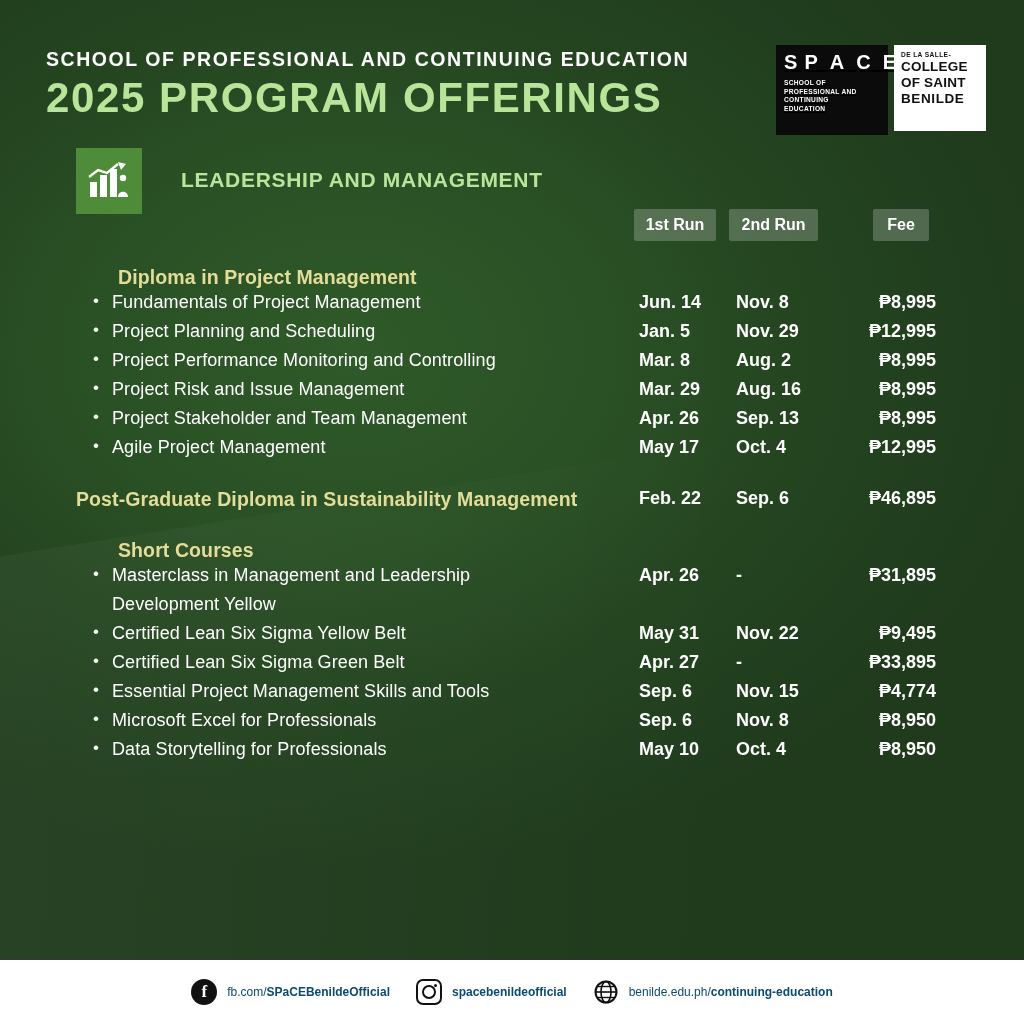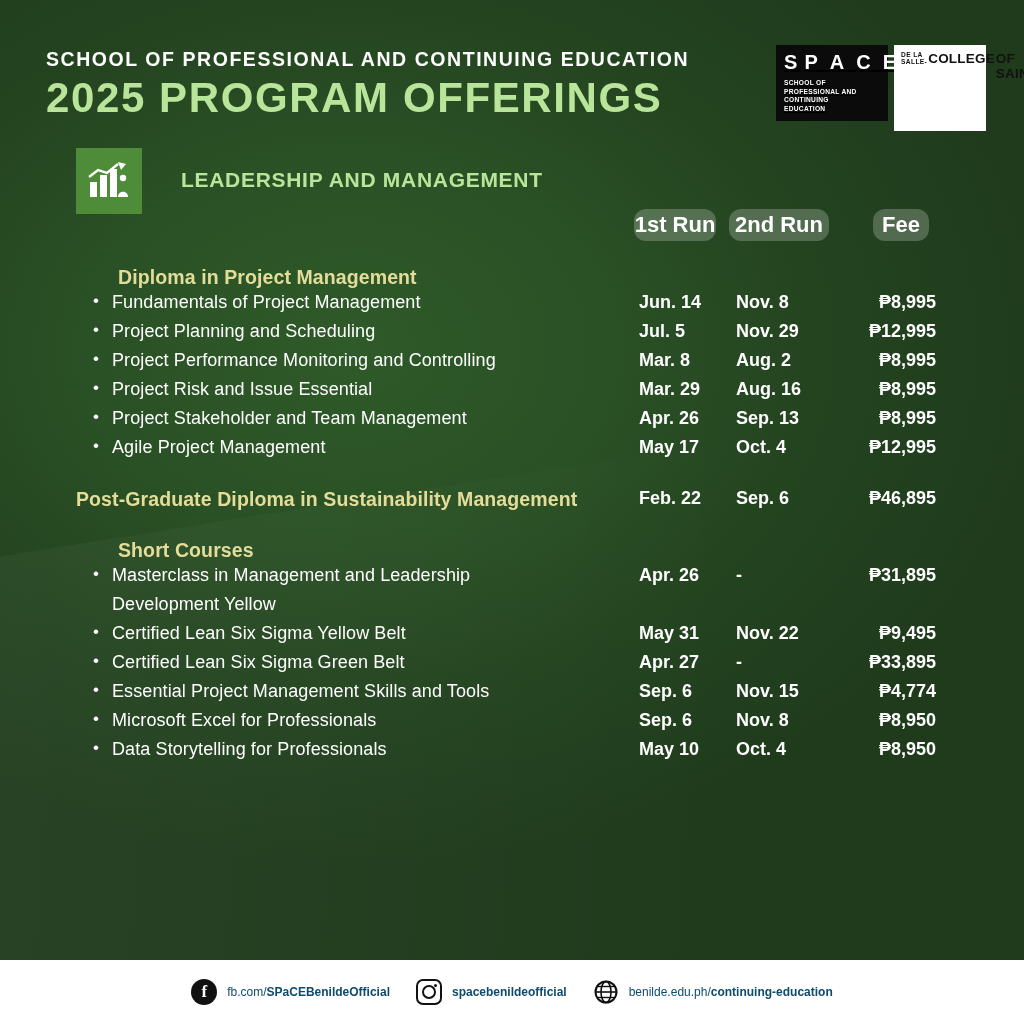--- a/index.html
+++ b/index.html
@@ -48,21 +48,21 @@
 
   
   .logos {
     position: absolute;
     right: 38px; top: 45px;
     display: flex;
     gap: 6px;
     align-items: flex-start;
   }
   .logo-space {
-    width: 112px; height: 76px;
+    width: 112px; height: 90px;
     background: #0b0b0b;
     padding: 7px 8px 6px 8px;
     display: flex;
     flex-direction: column;
     justify-content: flex-start;
     text-decoration: underline;
   }
   .logo-space .sp {
     color: #fff;
     font-size: 20px;
@@ -85,21 +85,21 @@
     font-weight: bold;
     line-height: 1.32;
     letter-spacing: .3px;
     margin-top: 7px;
   }
   .logo-dls {
     width: 92px; height: 86px;
     background: #ffffff;
     padding: 6px 7px;
     display: flex;
-    flex-direction: row;
+    flex-direction: column;
     gap: 1px;
   }
   .logo-dls .l1 { font-size: 6.6px; font-weight: bold; letter-spacing: .4px; color: #111; }
   .logo-dls .l2 { font-size: 13.5px; font-weight: bold; letter-spacing: .2px; color: #111; line-height: 1.12; }
   .logo-dls .l3 { font-size: 13.5px; font-weight: bold; letter-spacing: .2px; color: #111; line-height: 1.12; }
   .logo-dls .l4 { font-size: 13.5px; font-weight: bold; letter-spacing: .6px; color: #111; line-height: 1.12; }
 
   
   .cat-icon {
     position: absolute;
@@ -116,28 +116,28 @@
     font-weight: bold;
     letter-spacing: .7px;
   }
 
   
   .colhead {
     position: absolute;
     top: 209px;
     height: 32px;
     background: rgba(255,255,255,0.22);
-    border-radius: 12px;
-    color: #ffffff;
-    font-size: 22px;
+    border-radius: 2px;
+    color: #ffffff;
+    font-size: 16px;
     font-weight: bold;
     display: flex; align-items: center; justify-content: center;
   }
   .colhead.run1 { left: 634px; width: 82px; }
-  .colhead.run2 { left: 729px; width: 100px; }
+  .colhead.run2 { left: 729px; width: 89px; }
   .colhead.fee  { left: 873px; width: 56px; text-align: right; }
 
   
   .list {
     position: absolute;
     left: 76px; top: 266px;
     width: 880px;
   }
   .grp-title {
     color: #e4dd9a;
@@ -254,32 +254,32 @@
       <div class="grp-title">Diploma in Project Management</div>
       <div style="height: 3px;"></div>
       <div class="row bulleted">
         <div class="label">Fundamentals of Project Management</div>
         <div class="c1">Jun. 14</div>
         <div class="c2">Nov. 8</div>
         <div class="c3">₱8,995</div>
       </div>
       <div class="row bulleted">
         <div class="label">Project Planning and Scheduling</div>
-        <div class="c1">Jul. 5</div>
+        <div class="c1">Jan. 5</div>
         <div class="c2">Nov. 29</div>
         <div class="c3">₱12,995</div>
       </div>
       <div class="row bulleted">
         <div class="label">Project Performance Monitoring and Controlling</div>
         <div class="c1">Mar. 8</div>
         <div class="c2">Aug. 2</div>
         <div class="c3">₱8,995</div>
       </div>
       <div class="row bulleted">
-        <div class="label">Project Risk and Issue Essential</div>
+        <div class="label">Project Risk and Issue Management</div>
         <div class="c1">Mar. 29</div>
         <div class="c2">Aug. 16</div>
         <div class="c3">₱8,995</div>
       </div>
       <div class="row bulleted">
         <div class="label">Project Stakeholder and Team Management</div>
         <div class="c1">Apr. 26</div>
         <div class="c2">Sep. 13</div>
         <div class="c3">₱8,995</div>
       </div>

